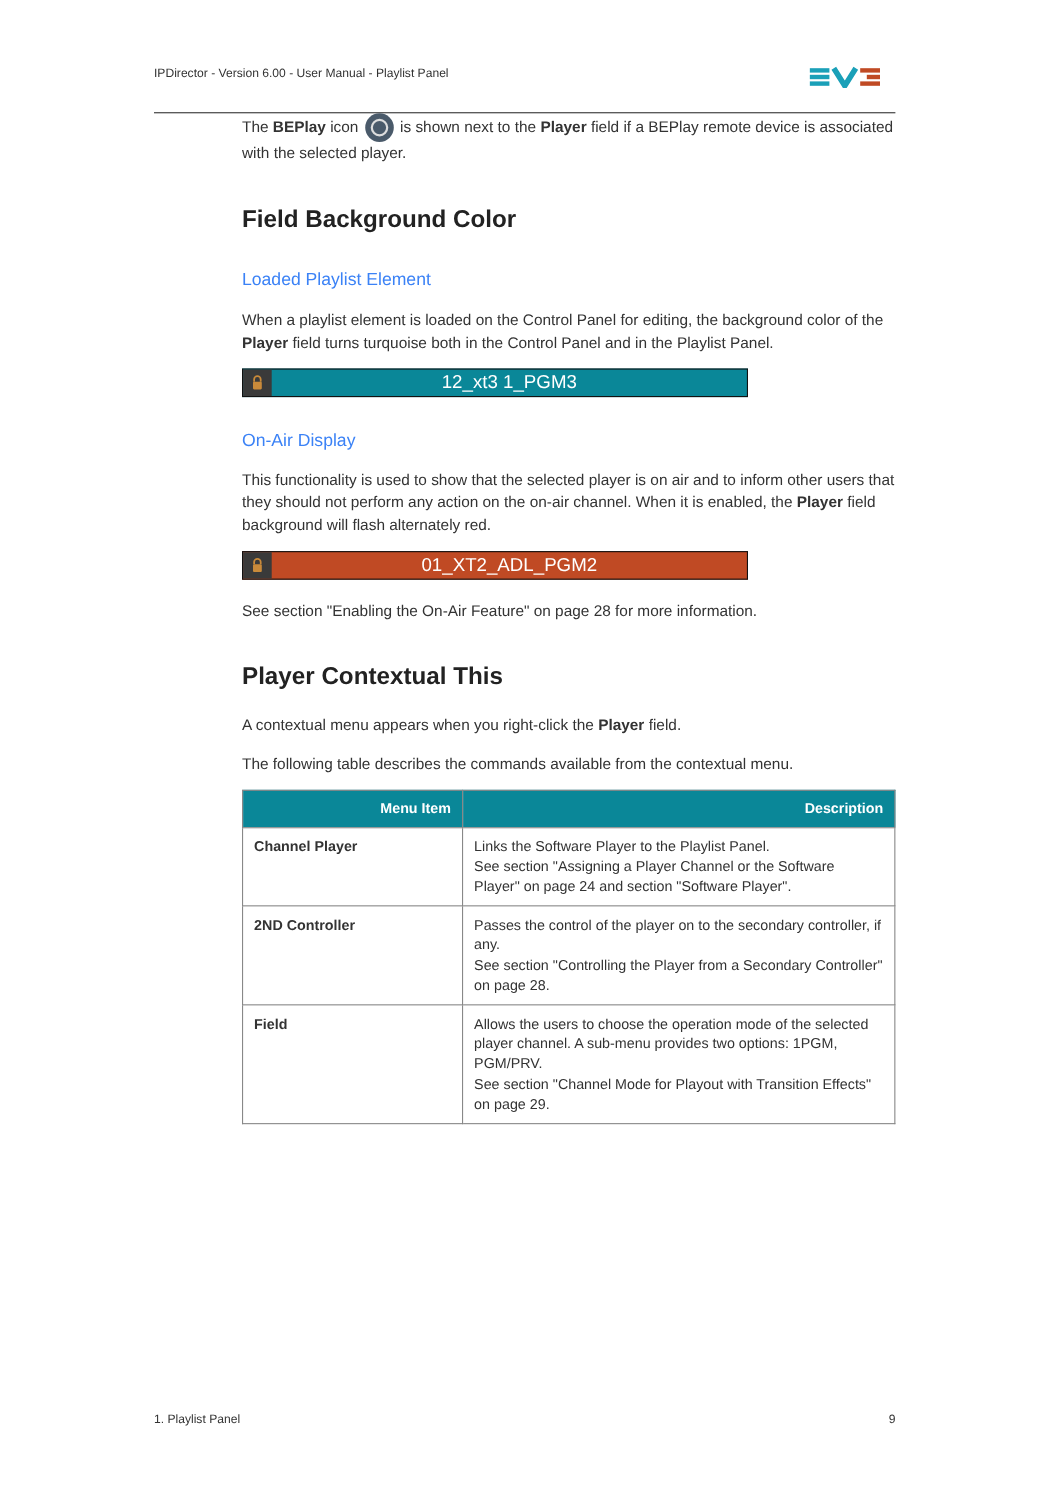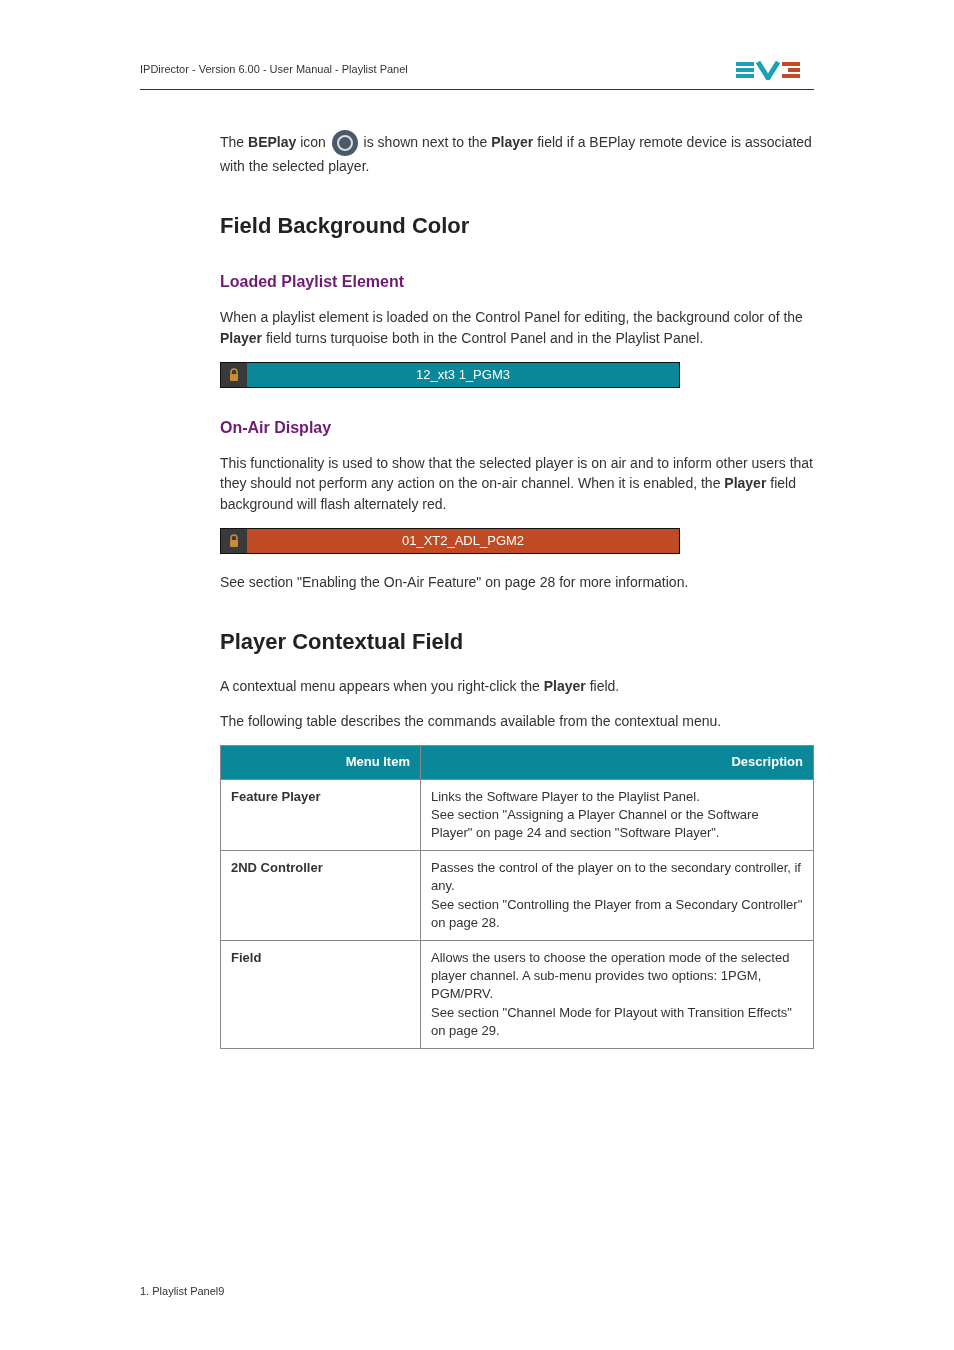--- a/index.html
+++ b/index.html
@@ -12,24 +12,23 @@
     color: #333;
     font-size: 14px;
     line-height: 1.45;
   }
   .page {
     padding: 60px 140px 40px 140px;
   }
   .header {
     display: flex;
     justify-content: space-between;
-    align-items: center;
+    align-items: flex-start;
     border-bottom: 1px solid #333;
-    padding-bottom: 9px;
-    margin-bottom: 40px;
+    padding-bottom: 22px;
   }
   .header-text {
     font-size: 11px;
     color: #333;
   }
   .evs-logo svg { display:block; }
   .content {
     padding-left: 80px;
   }
   .para {
@@ -37,22 +36,22 @@
   }
   .h2 {
     font-size: 22px;
     font-weight: bold;
     color: #222;
     margin-top: 34px;
     margin-bottom: 18px;
   }
   .h3 {
     font-size: 16px;
-    font-weight: bold;
-    color: #701a75;
+    font-weight: normal;
+    color: #3b82f6;
     margin-top: 28px;
     margin-bottom: 14px;
   }
   .bold { font-weight: bold; }
   .beplay-line { display: block;  }
   .beplay-icon {
     display: inline-block;
     width: 26px; height: 26px;
     background: #4a5a6a;
     border-radius: 50%;
@@ -85,21 +84,21 @@
     width:26px; height:100%;
     background:#3a3a3a;
     display:flex; align-items:center; justify-content:center;
     color:#b57a3a;
     font-size:13px;
   }
   .field-bar-text {
     flex:1;
     text-align:center;
     color:#fff;
-    font-size:13px;
+    font-size:17px;
   }
   table.menu-table {
     border-collapse: collapse;
     width: 100%;
     margin-top: 6px;
   }
   table.menu-table th {
     background:#0a8798;
     color:#fff;
     text-align:right;
@@ -118,21 +117,21 @@
   table.menu-table td:first-child {
     font-weight:bold;
     width:200px;
   }
   .footer {
     position:absolute;
     bottom:50px;
     left:140px;
     right:140px;
     display:flex;
-    justify-content:flex-start;
+    justify-content:space-between;
     font-size:11px;
     color:#333;
   }
 </style>
 </head>
 <body>
 
 <div class="page">
 
   <div class="header">
@@ -180,36 +179,36 @@
       <div class="lock-cell">
         <svg width="12" height="14" viewBox="0 0 12 14">
             <path d="M3 6 V4 a3 3 0 0 1 6 0 V6" stroke="#c98a3a" stroke-width="1.6" fill="none"></path>
             <rect x="2" y="6" width="8" height="7" rx="1" fill="#c98a3a"></rect>
           </svg>
       </div>
       <div class="field-bar-text">01_XT2_ADL_PGM2</div>
     </div>
     <p class="para">See section "Enabling the On-Air Feature" on page 28 for more information.</p>
 
-    <h2 class="h2">Player Contextual Field</h2>
+    <h2 class="h2">Player Contextual This</h2>
     <p class="para">
       <span>A contextual menu appears when you right-click the </span><span class="bold">Player</span><span> field.</span>
     </p>
     <p class="para">The following table describes the commands available from the contextual menu.</p>
 
     <table class="menu-table">
       <thead>
         <tr>
           <th>Menu Item</th>
           <th>Description</th>
         </tr>
       </thead>
       <tbody>
         <tr>
-          <td>Feature Player</td>
+          <td>Channel Player</td>
           <td style="white-space:pre-line;">Links the Software Player to the Playlist Panel.
 See section "Assigning a Player Channel or the Software Player" on page 24 and section "Software Player".</td>
         </tr>
         <tr>
           <td>2ND Controller</td>
           <td style="white-space:pre-line;">Passes the control of the player on to the secondary controller, if any.
 See section "Controlling the Player from a Secondary Controller" on page 28.</td>
         </tr>
         <tr>
           <td>Field</td>

